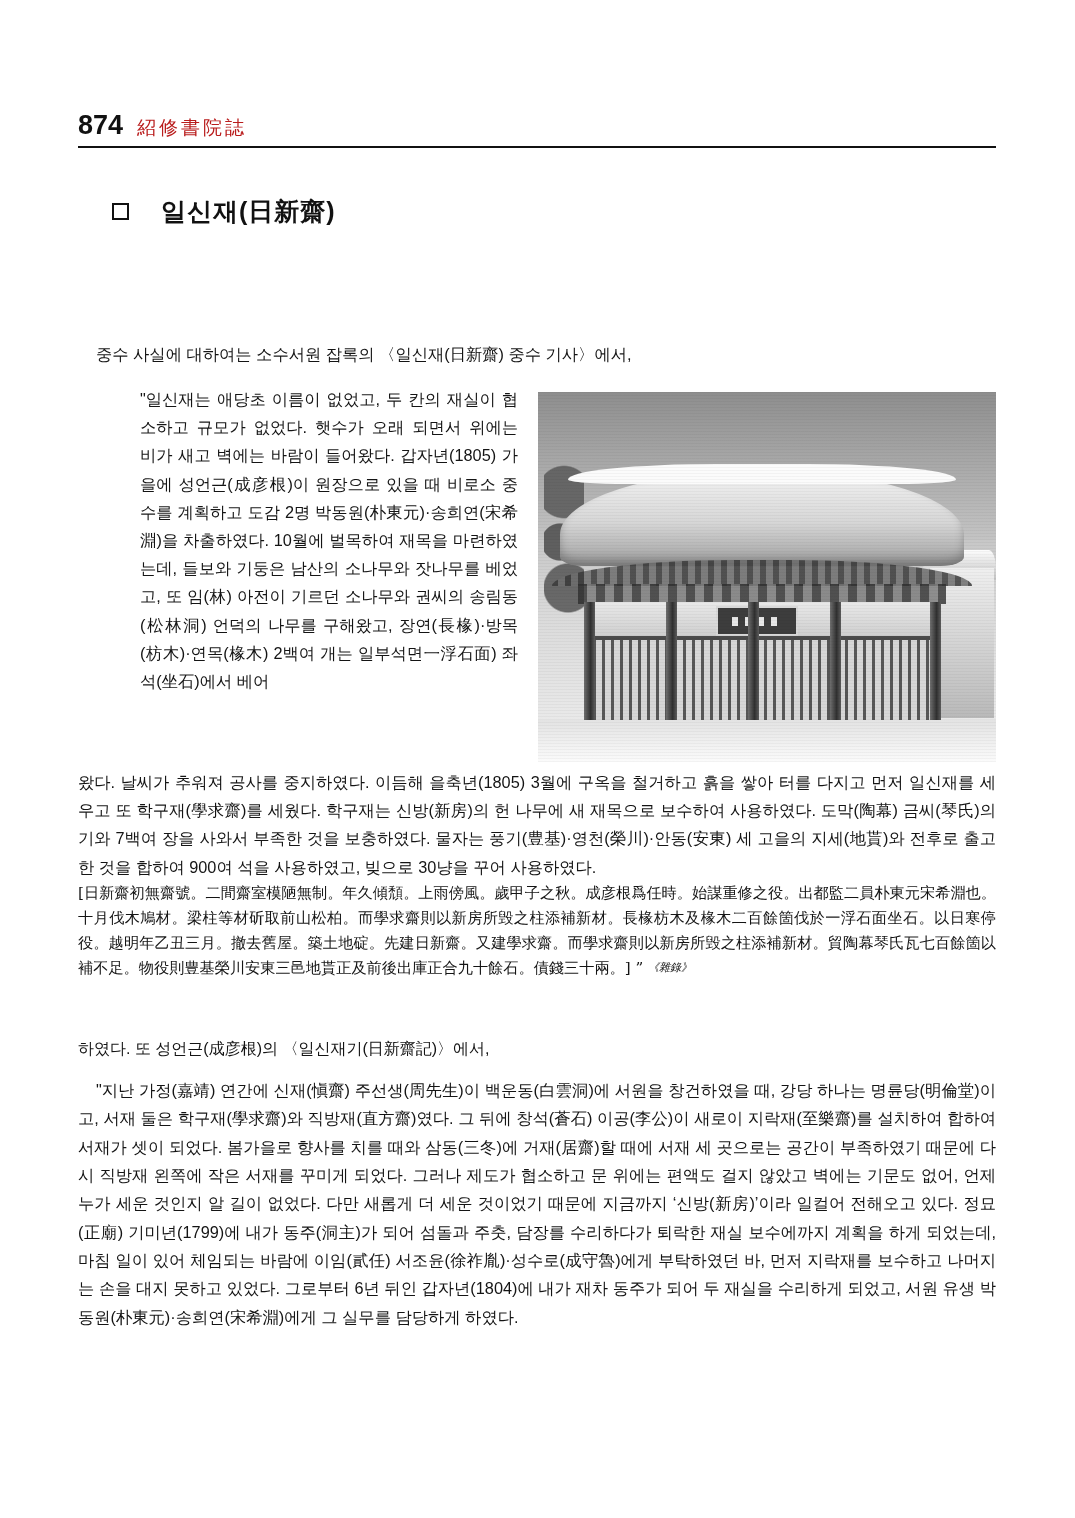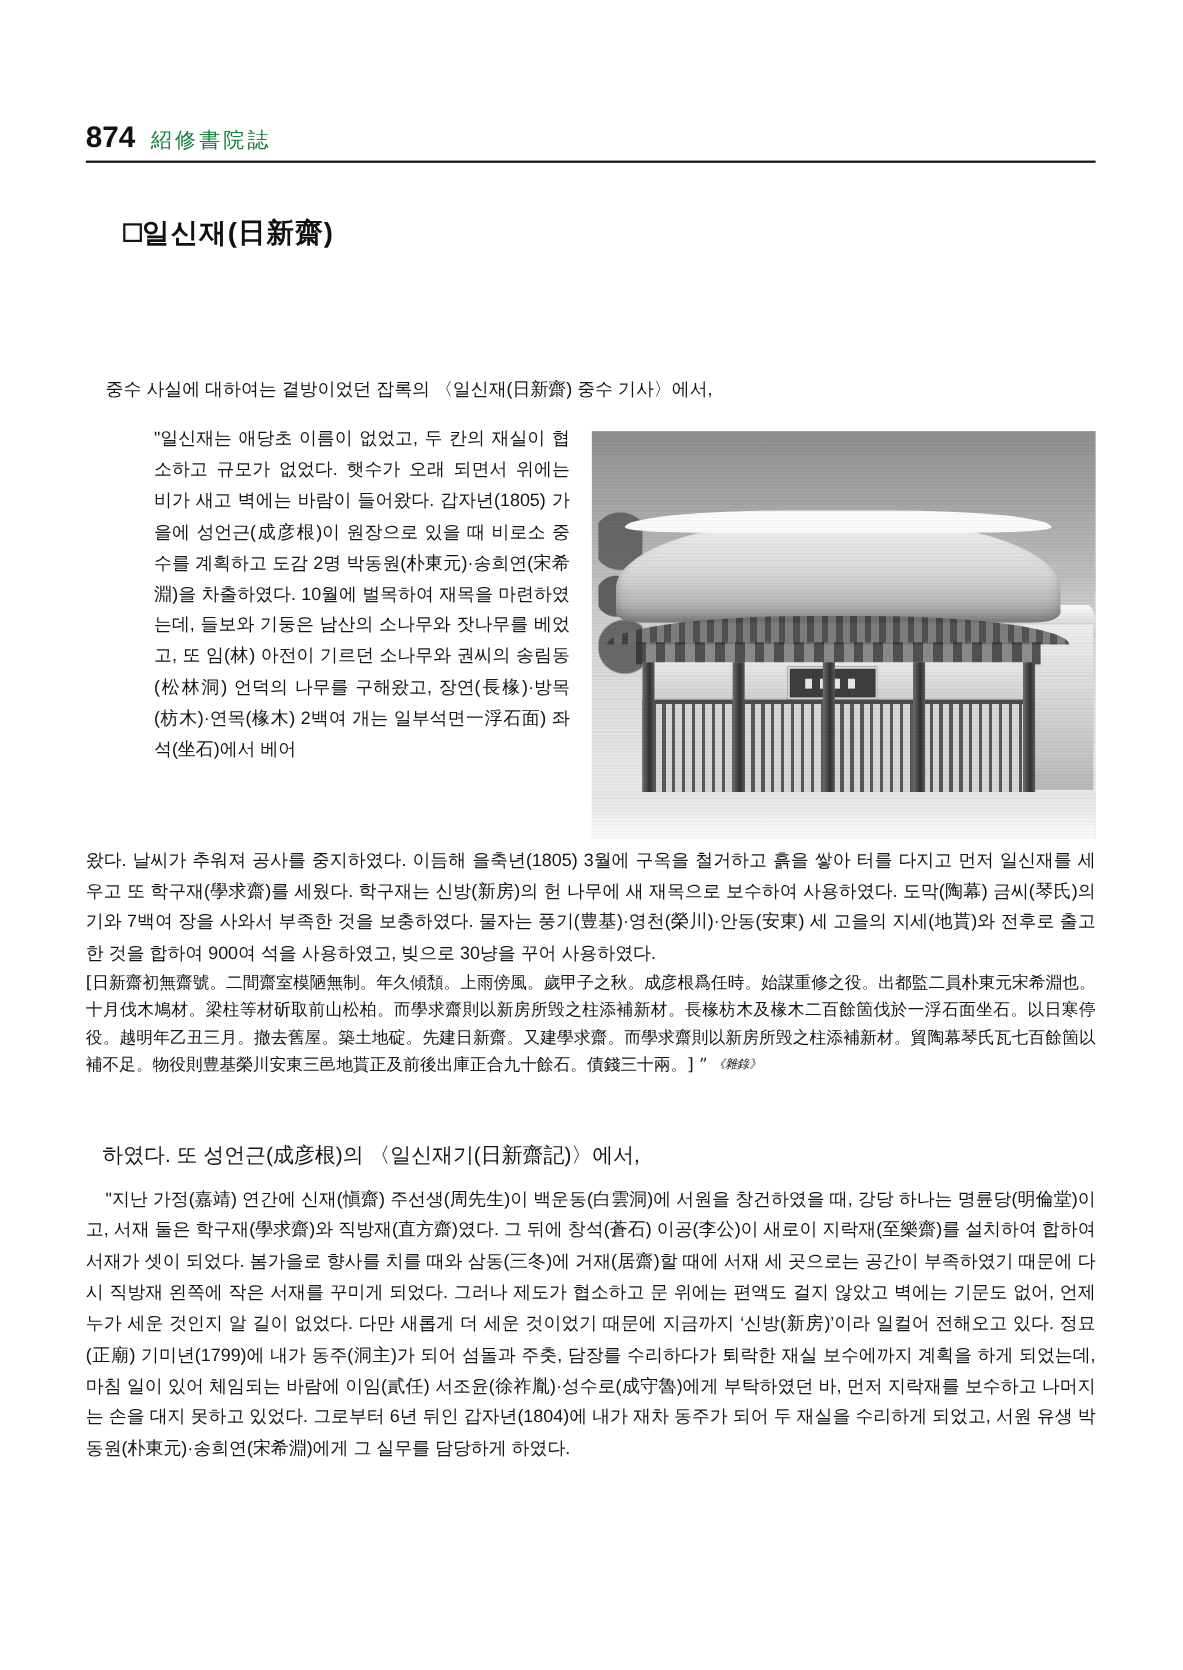--- a/index.html
+++ b/index.html
@@ -39,36 +39,36 @@
   .page-number {
     font-size: 27px;
     font-weight: bold;
     letter-spacing: 0px;
     color: #111;
   }
   .header-title {
     font-family: "DejaVu Serif", "Liberation Serif", serif;
     font-size: 19px;
     letter-spacing: 3px;
-    color: #15803d;
+    color: #b91c1c;
   }
   .header-rule {
     margin-top: 5px;
     border-bottom: 2.5px solid #111;
     width: 918px;
   }
 
   
   .section-head {
     position: absolute;
     left: 112px;
     top: 195px;
     display: flex;
     align-items: center;
-    gap: 0;
+    gap: 32px;
   }
   .sq-bullet {
     width: 13px;
     height: 13px;
     border: 2px solid #111;
     display: inline-block;
   }
   .section-title {
     font-size: 25px;
     font-weight: bold;
@@ -128,24 +128,23 @@
   .src-note {
     font-size: 11px;
     vertical-align: 2px;
     font-style: italic;
   }
 
   .lead-in {
     position: absolute;
     left: 78px;
     width: 918px;
-    font-size: 19px;
+    font-size: 16px;
     line-height: 1.72;
     color: #141414;
-    margin-left: 15px;
   }
 
   .sub-para {
     position: absolute;
     left: 78px;
     width: 918px;
     font-size: 16.3px;
     line-height: 1.74;
     text-align: justify;
     color: #141414;
@@ -275,21 +274,21 @@
       <span class="header-title">紹修書院誌</span>
     </div>
     <div class="header-rule"></div>
   </div>
 
   <div class="section-head">
     <span class="sq-bullet"></span>
     <span class="section-title">일신재(日新齋)</span>
   </div>
 
-  <div class="body-col indent" id="intro-para2" style="top:340px;">중수 사실에 대하여는 곁방이었던 잡록의 〈일신재(日新齋) 중수 기사〉에서,</div>
+  <div class="body-col indent" id="intro-para2" style="top:340px;">중수 사실에 대하여는 소수서원 잡록의 〈일신재(日新齋) 중수 기사〉에서,</div>
 
   <div class="quote-zone">
 
     <div class="figure">
       <div class="photo">
         <div class="sky"></div>
         <div class="tree"></div>
         <div class="side-roof"></div>
         <div class="side-building"></div>
         <div class="roof-main"></div>

